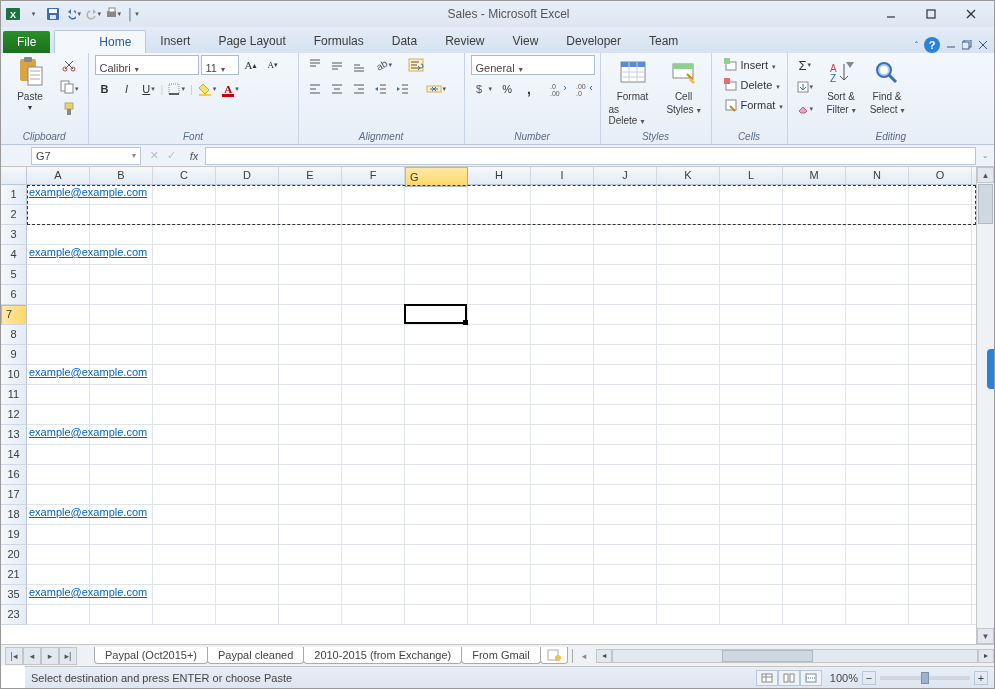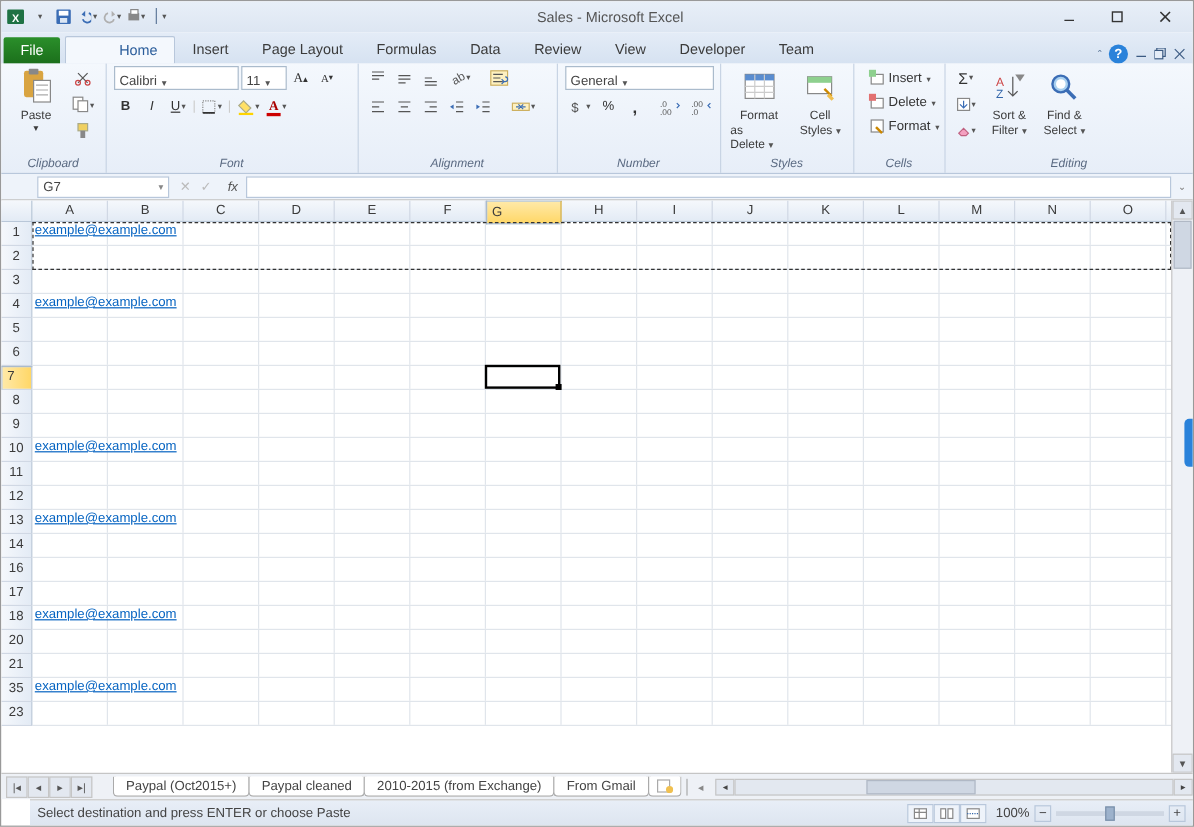--- a/index.html
+++ b/index.html
@@ -884,20 +884,40 @@
             <div class="c"></div>
             <div class="c"></div>
             <div class="c"></div>
             <div class="c"></div>
             <div class="c"></div>
             <div class="c"></div>
             <span class="link">example@example.com</span>
           </div>
         </div>
         <div class="r">
+          <div class="rh">19</div>
+          <div class="cellrow">
+            <div class="c"></div>
+            <div class="c"></div>
+            <div class="c"></div>
+            <div class="c"></div>
+            <div class="c"></div>
+            <div class="c"></div>
+            <div class="c"></div>
+            <div class="c"></div>
+            <div class="c"></div>
+            <div class="c"></div>
+            <div class="c"></div>
+            <div class="c"></div>
+            <div class="c"></div>
+            <div class="c"></div>
+            <div class="c"></div>
+          </div>
+        </div>
+        <div class="r">
           <div class="rh">20</div>
           <div class="cellrow">
             <div class="c"></div>
             <div class="c"></div>
             <div class="c"></div>
             <div class="c"></div>
             <div class="c"></div>
             <div class="c"></div>
             <div class="c"></div>
             <div class="c"></div>

